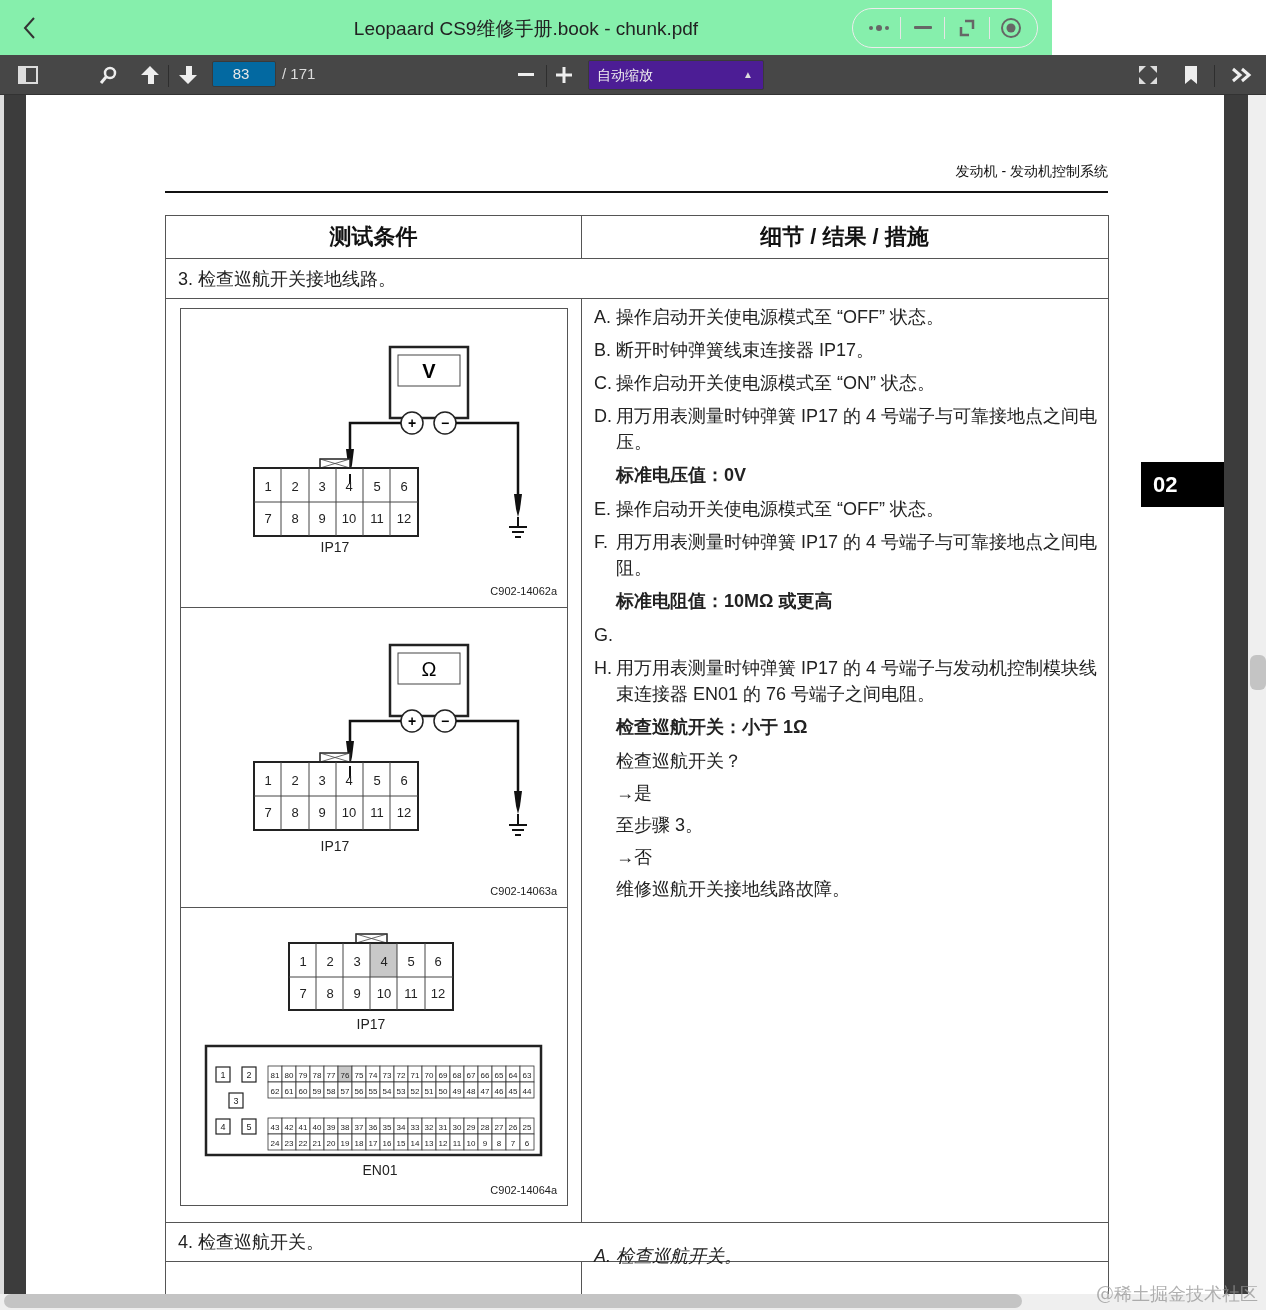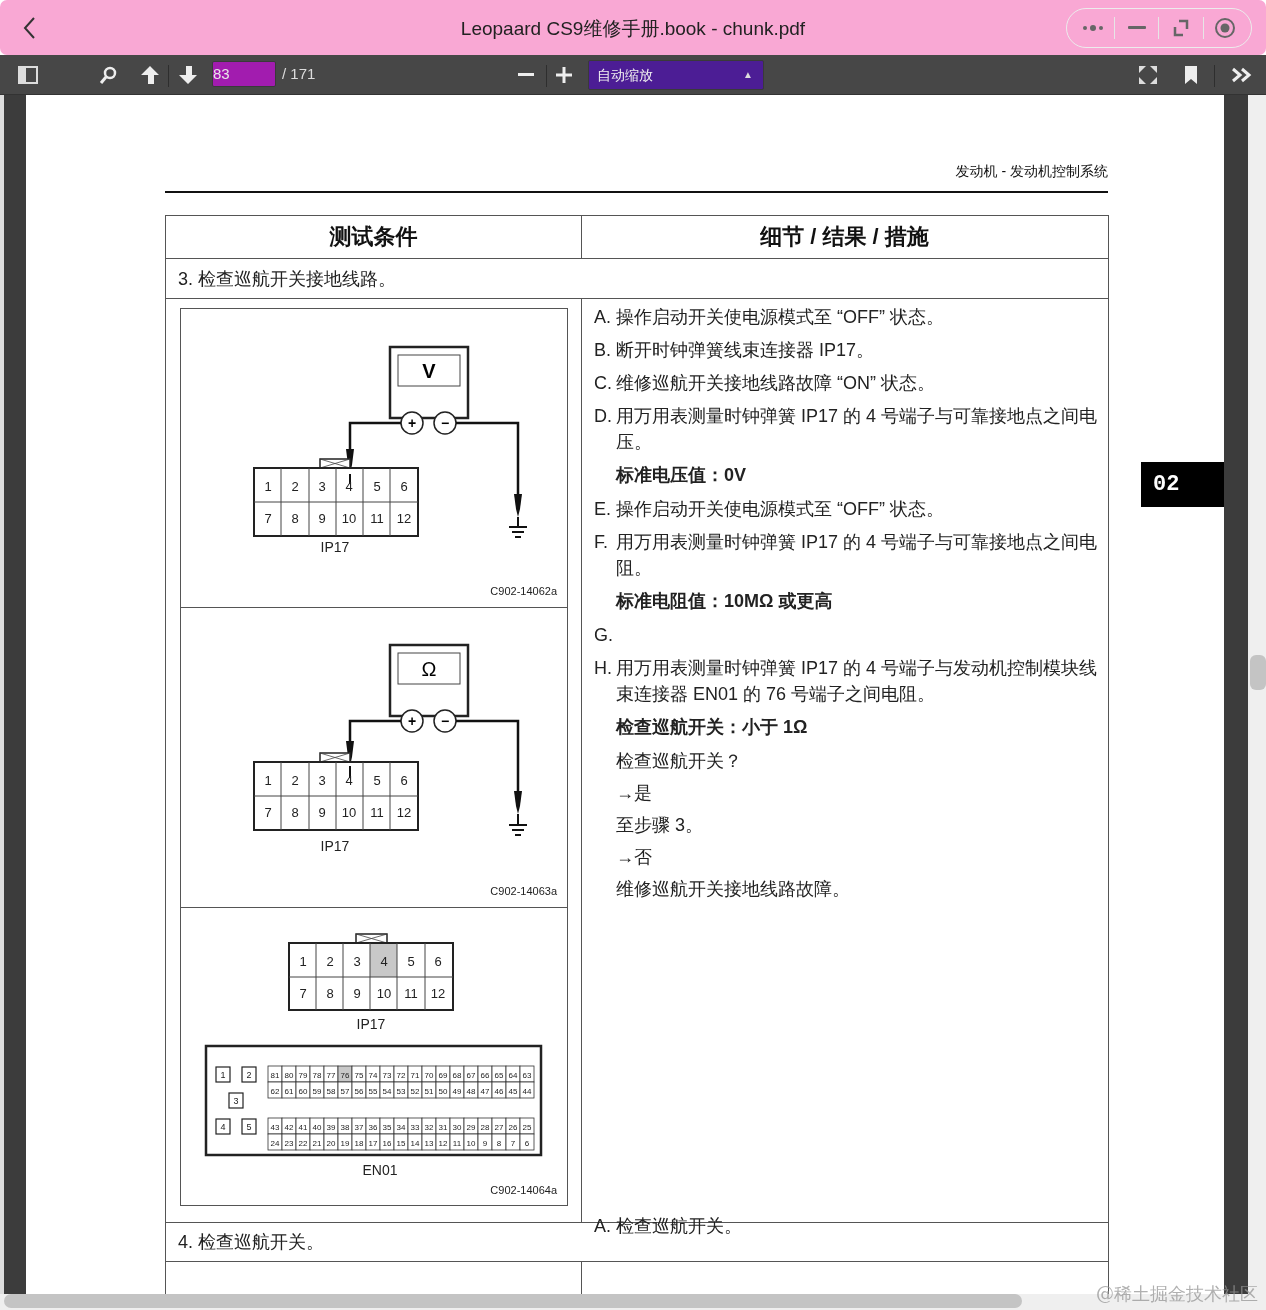--- a/index.html
+++ b/index.html
@@ -1,27 +1,27 @@
 <!DOCTYPE html>
 <html><head>
 <meta charset="utf-8">
 <style>
   * { box-sizing: border-box; margin: 0; padding: 0; }
   html, body { width: 1266px; height: 1310px; overflow: hidden; background: #ffffff; font-family: "Liberation Sans", "DejaVu Sans", sans-serif; }
-  .titlebar { position: absolute; left: 0; top: 0; width: 1266px; height: 55px; background: #f9a8d4; border-radius: 7px; }
+  .titlebar { position: absolute; left: 0; top: 0; width: 1052px; height: 55px; background: #86efac; }
   .back-btn { position: absolute; left: 18px; top: 14px; width: 26px; height: 28px; cursor: pointer; }
   .window-title { position: absolute; left: 0; right: 0; top: 16px; text-align: center; font-size: 19px; color: #222; }
   .win-controls { position: absolute; right: 14px; top: 8px; width: 186px; height: 40px; border: 1px solid #ececec; border-radius: 20px; display: flex; align-items: center; justify-content: space-around; padding: 0 6px; }
   .win-btn { width: 36px; height: 28px; display: flex; align-items: center; justify-content: center; cursor: pointer; }
   .win-sep { width: 1px; height: 22px; background: #e6e6e6; }
 
   .toolbar { position: absolute; left: 0; top: 55px; width: 1266px; height: 40px; background: #474747; border-bottom: 1px solid #333; }
   .tb-btn { position: absolute; top: 6px; height: 28px; display: flex; align-items: center; justify-content: center; cursor: pointer; }
   .tb-sep { position: absolute; top: 10px; width: 1px; height: 22px; background: #2e2e2e; }
-  .page-input { position: absolute; left: 212px; top: 61px; width: 64px; height: 26px; background: #a21caf; border: 1px solid #3a3a3a; border-radius: 2px; color: #e8e8e8; font-size: 15px; text-align: left; padding-right: 6px; line-height: 24px; }
+  .page-input { position: absolute; left: 212px; top: 61px; width: 64px; height: 26px; background: #0369a1; border: 1px solid #3a3a3a; border-radius: 2px; color: #e8e8e8; font-size: 15px; text-align: center; padding-right: 6px; line-height: 24px; }
   .page-total { position: absolute; left: 282px; top: 65px; color: #dcdcdc; font-size: 15px; }
   .zoom-select { position: absolute; left: 588px; top: 60px; width: 176px; height: 30px; background: #4c1d95; border: 1px solid #3a3a3a; border-radius: 2px; color: #f0f0f0; font-size: 14px; line-height: 28px; padding-left: 8px; cursor: pointer; }
   .zoom-select .arrows { position: absolute; right: 10px; top: 0; font-size: 10px; color: #ddd; }
 
   .viewer { position: absolute; left: 0; top: 95px; width: 1266px; height: 1215px; background: #3c3c3c; }
   .left-strip { position: absolute; left: 0; top: 95px; width: 4px; height: 1215px; background: #ddd; }
   .page { position: absolute; left: 26px; top: 95px; width: 1198px; height: 1215px; background: #fff; }
   .right-gutter { position: absolute; left: 1248px; top: 95px; width: 18px; height: 1215px; background: #efefef; }
   .v-scroll-thumb { position: absolute; left: 1250px; top: 655px; width: 16px; height: 35px; background: #c4c4c4; border-radius: 6px; cursor: pointer; }
   .h-scroll-track { position: absolute; left: 0; top: 1294px; width: 1248px; height: 16px; background: #efefef; }
@@ -37,21 +37,21 @@
   .step-row { position: absolute; left: 0; width: 942px; height: 40px; border-bottom: 1px solid #555; font-size: 18px; color: #222; padding-left: 12px; display: flex; align-items: center; }
 
   .fig { position: absolute; left: 14px; width: 388px; border: 1px solid #555; background: #fff; }
 
   .instr { position: absolute; left: 428px; width: 510px; font-size: 18px; color: #222; line-height: 26px; }
   .instr .item { display: flex; margin-bottom: 7px; }
   .instr .letter { width: 22px; flex: none; font-family: "Liberation Sans", sans-serif; }
   .instr .std { padding-left: 22px; font-weight: bold; margin-bottom: 8px; }
   .instr .plain { padding-left: 22px; margin-bottom: 6px; }
 
-  .side-tab { position: absolute; left: 1141px; top: 462px; width: 83px; height: 45px; background: #000; color: #fff; font-weight: bold; font-size: 22px; display: flex; align-items: center; padding-left: 12px; font-family: Liberation Mono, monospace; }
+  .side-tab { position: absolute; left: 1141px; top: 462px; width: 83px; height: 45px; background: #000; color: #fff; font-weight: bold; font-size: 22px; display: flex; align-items: center; padding-left: 12px; }
   svg text { font-family: "Liberation Sans", sans-serif; }
 </style>
 </head>
 <body>
 
 <div class="titlebar">
   <div class="back-btn">
     <svg width="26" height="28">
         <polyline points="16,4 7,14 16,24" fill="none" stroke="#333" stroke-width="2"></polyline>
       </svg>
@@ -166,21 +166,21 @@
 <div class="side-tab">02</div>
 
 <div class="tbl">
   <div class="hdr" style="width:415px;">测试条件</div>
   <div class="hdr" style="left:415px;width:527px;">细节 / 结果 / 措施</div>
   <div class="col-div" style="left:415px;top:0;height:43px;"></div>
   <div class="step-row" style="top:43px;">3. 检查巡航开关接地线路。</div>
   <div class="col-div" style="left:415px;top:83px;height:923px;"></div>
   <div class="step-row" style="top:1006px;height:40px;border-top:1px solid #555;">4. 检查巡航开关。</div>
   <div class="col-div" style="left:415px;top:1046px;height:60px;"></div>
-  <div style="position:absolute;left:428px;top:998px;font-size:18px;color:#222;">A. 检查巡航开关。</div>
+  <div style="position:absolute;left:428px;top:1028px;font-size:18px;color:#222;font-style:italic;">A. 检查巡航开关。</div>
 
   <div class="fig" style="top:92px;height:300px;">
     <svg width="386" height="298">
       <rect x="209" y="38" width="78" height="71" fill="#fff" stroke="#222" stroke-width="2.5"></rect>
       <rect x="217" y="46" width="62" height="31" fill="#fff" stroke="#444" stroke-width="1"></rect>
       <text x="248" y="69" text-anchor="middle" font-size="20" font-weight="bold" font-family="DejaVu Serif, serif">V</text>
       <circle cx="231" cy="114" r="11" fill="#fff" stroke="#222" stroke-width="1.5"></circle>
       <text x="231" y="119" text-anchor="middle" font-size="14" font-weight="bold">+</text>
       <circle cx="264" cy="114" r="11" fill="#fff" stroke="#222" stroke-width="1.5"></circle>
       <text x="264" y="119" text-anchor="middle" font-size="14" font-weight="bold">−</text>
@@ -482,21 +482,21 @@
     <div class="item">
         <span class="letter">A.</span>
         <span>操作启动开关使电源模式至 “OFF” 状态。</span>
       </div>
     <div class="item">
         <span class="letter">B.</span>
         <span>断开时钟弹簧线束连接器 IP17。</span>
       </div>
     <div class="item">
         <span class="letter">C.</span>
-        <span>维修巡航开关接地线路故障 “ON” 状态。</span>
+        <span>操作启动开关使电源模式至 “ON” 状态。</span>
       </div>
     <div class="item">
         <span class="letter">D.</span>
         <span>用万用表测量时钟弹簧 IP17 的 4 号端子与可靠接地点之间电压。</span>
       </div>
     <div class="std">标准电压值：0V</div>
     <div class="item">
         <span class="letter">E.</span>
         <span>操作启动开关使电源模式至 “OFF” 状态。</span>
       </div>

